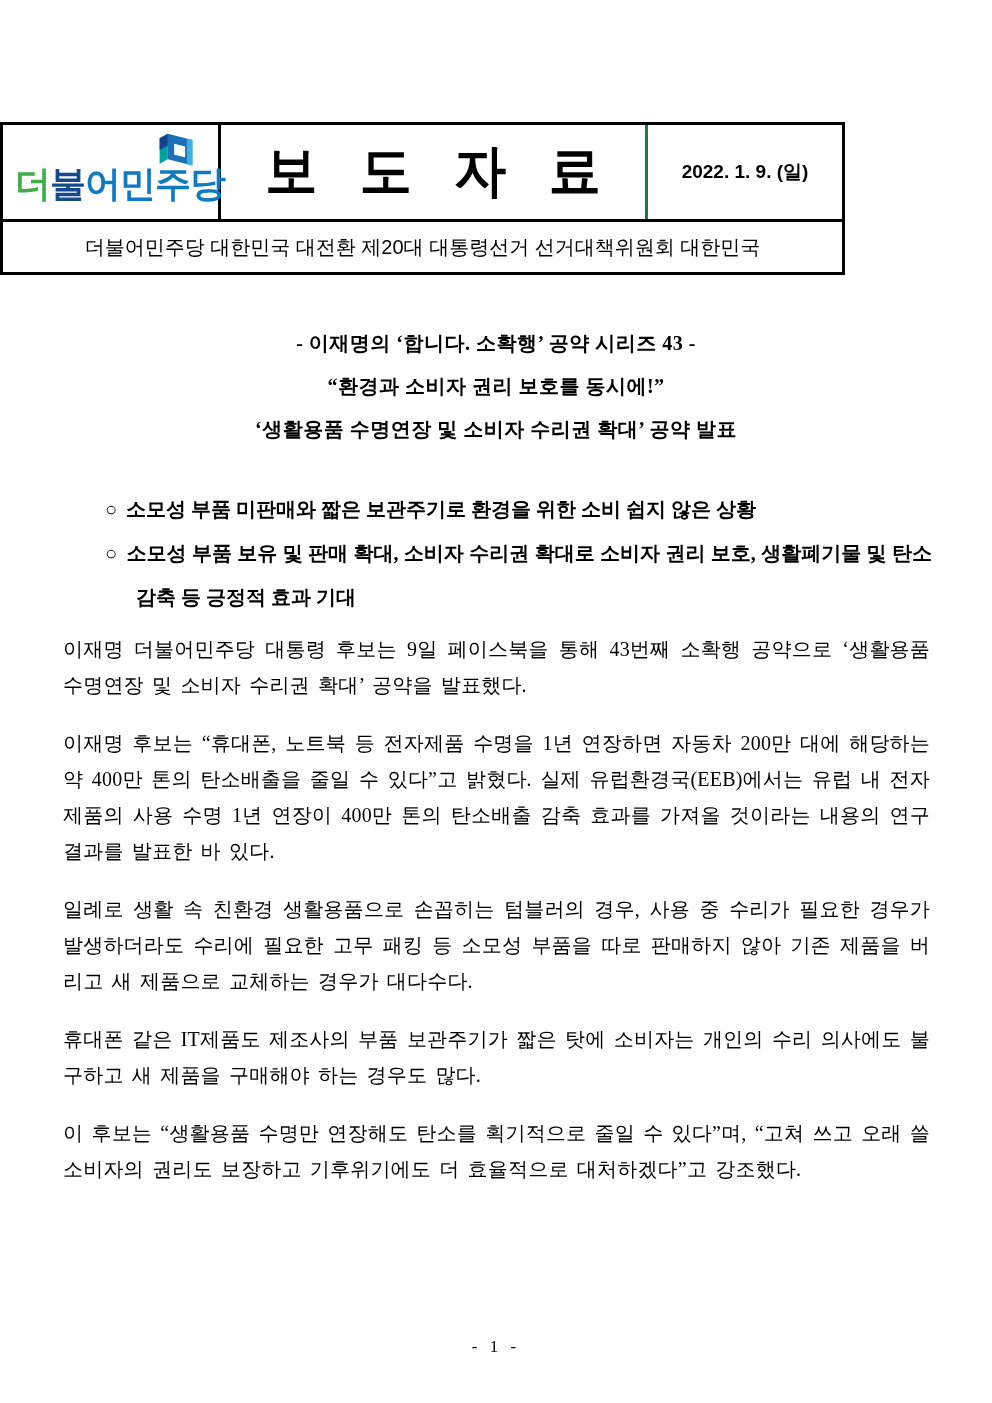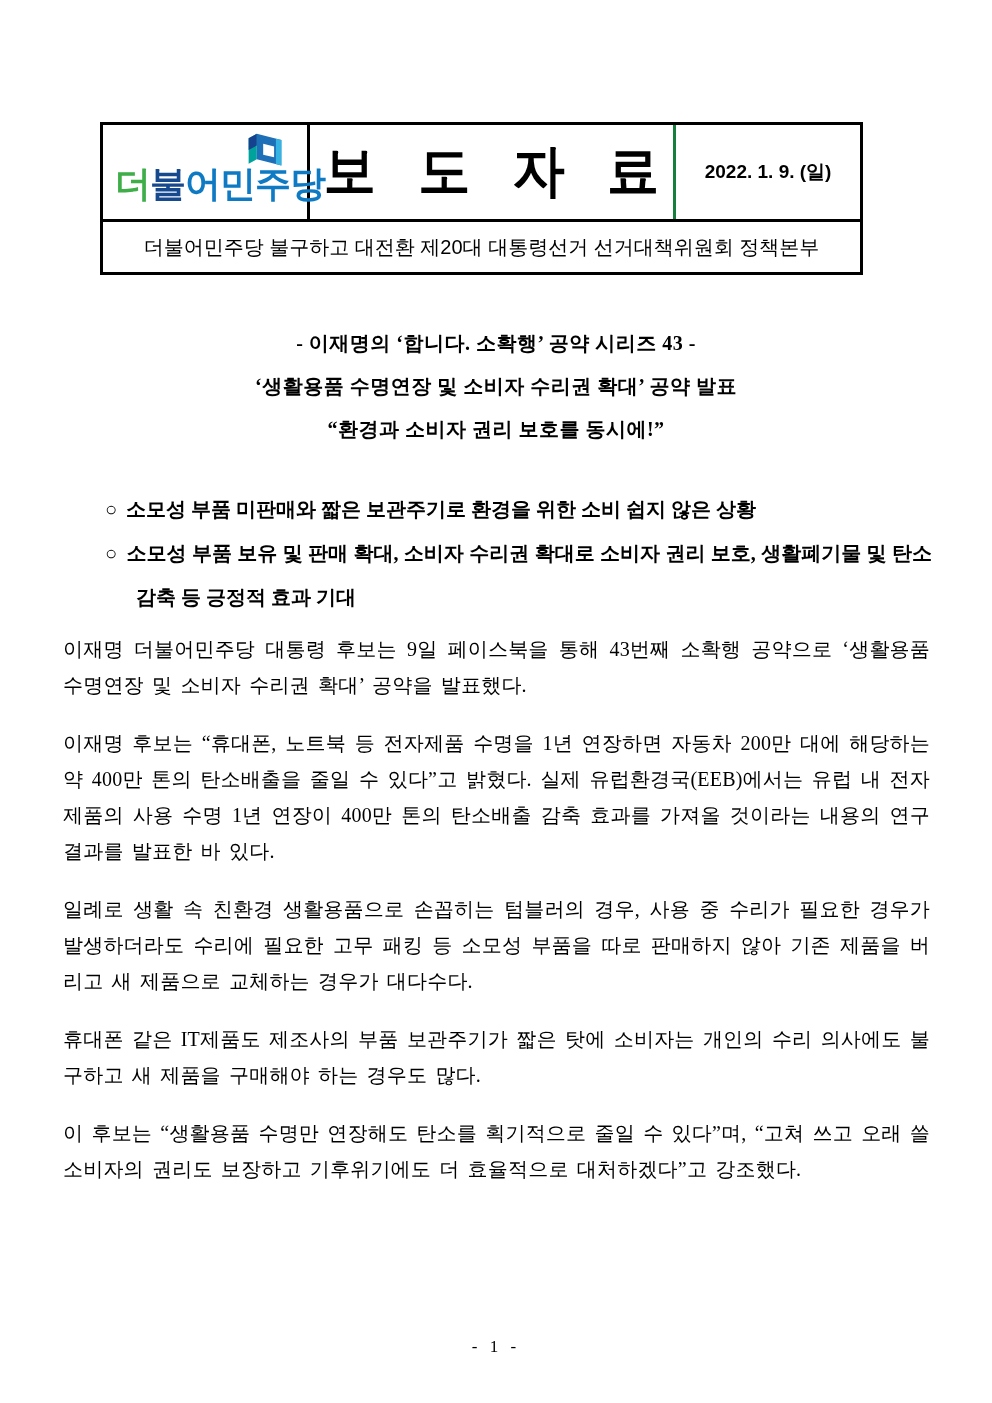--- a/index.html
+++ b/index.html
@@ -14,22 +14,21 @@
     margin: 0 auto;
     background: #ffffff;
     color: #000000;
     font-family: "Liberation Serif", serif;
     overflow: hidden;
   }
 
   
   .header-box {
     box-sizing: border-box;
-    margin-left: 100px;
-    width: 763px;
+    width: 845px;
     border: 3px solid #000;
     margin-top: 122px;
   }
   .header-top {
     display: flex;
     height: 94px;
   }
   .cell-logo {
     position: relative;
     box-sizing: border-box;
@@ -186,28 +185,28 @@
       <div class="cell-title">
         <div class="press-title">보 도 자 료</div>
       </div>
 
       <div class="cell-date">
         <div class="press-date">2022. 1. 9. (일)</div>
       </div>
 
     </div>
     <div class="header-bottom">
-      <div class="org-line">더불어민주당 불구하고 대전환 제20대 대통령선거 선거대책위원회 정책본부</div>
+      <div class="org-line">더불어민주당 대한민국 대전환 제20대 대통령선거 선거대책위원회 대한민국</div>
     </div>
   </div>
 
   <div class="headline">
     <div class="hl-line">- 이재명의 ‘합니다. 소확행’ 공약 시리즈 43 -</div>
+    <div class="hl-line">“환경과 소비자 권리 보호를 동시에!”</div>
     <div class="hl-line">‘생활용품 수명연장 및 소비자 수리권 확대’ 공약 발표</div>
-    <div class="hl-line">“환경과 소비자 권리 보호를 동시에!”</div>
   </div>
 
   <div class="bullets">
     <div class="bullet"><span class="marker">○</span><span>소모성 부품 미판매와 짧은 보관주기로 환경을 위한 소비 쉽지 않은 상황</span></div>
     <div class="bullet"><span class="marker">○</span><span>소모성 부품 보유 및 판매 확대, 소비자 수리권 확대로 소비자 권리 보호, 생활폐기물 및 탄소 감축 등 긍정적 효과 기대</span></div>
   </div>
 
   <div class="body-block">
     <div class="body-para">이재명 더불어민주당 대통령 후보는 9일 페이스북을 통해 43번째 소확행 공약으로 ‘생활용품 수명연장 및 소비자 수리권 확대’ 공약을 발표했다.</div>
     <div class="body-para">이재명 후보는 “휴대폰, 노트북 등 전자제품 수명을 1년 연장하면 자동차 200만 대에 해당하는 약 400만 톤의 탄소배출을 줄일 수 있다”고 밝혔다. 실제 유럽환경국(EEB)에서는 유럽 내 전자제품의 사용 수명 1년 연장이 400만 톤의 탄소배출 감축 효과를 가져올 것이라는 내용의 연구결과를 발표한 바 있다.</div>

